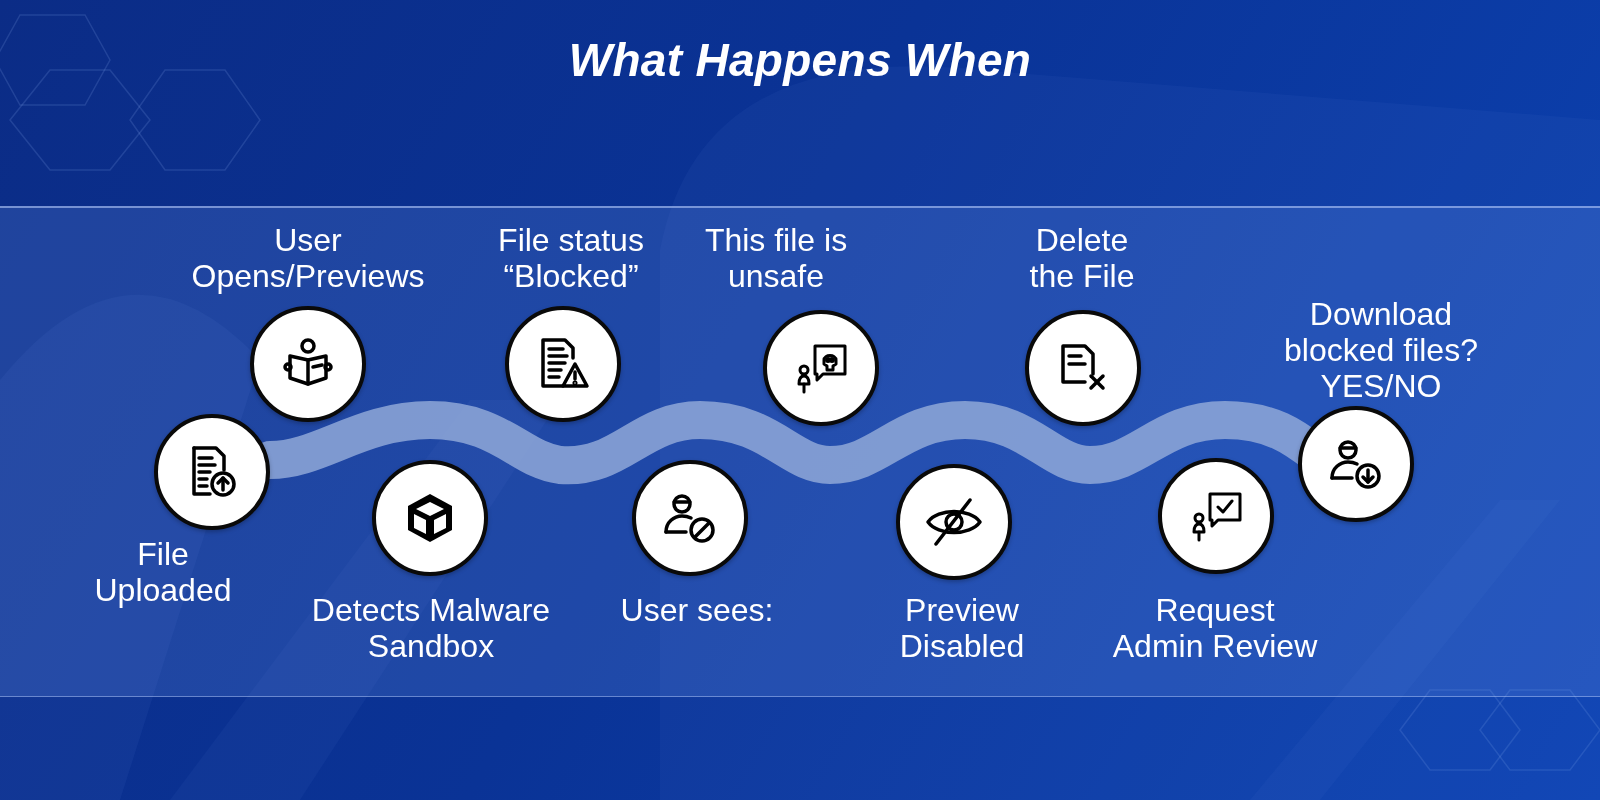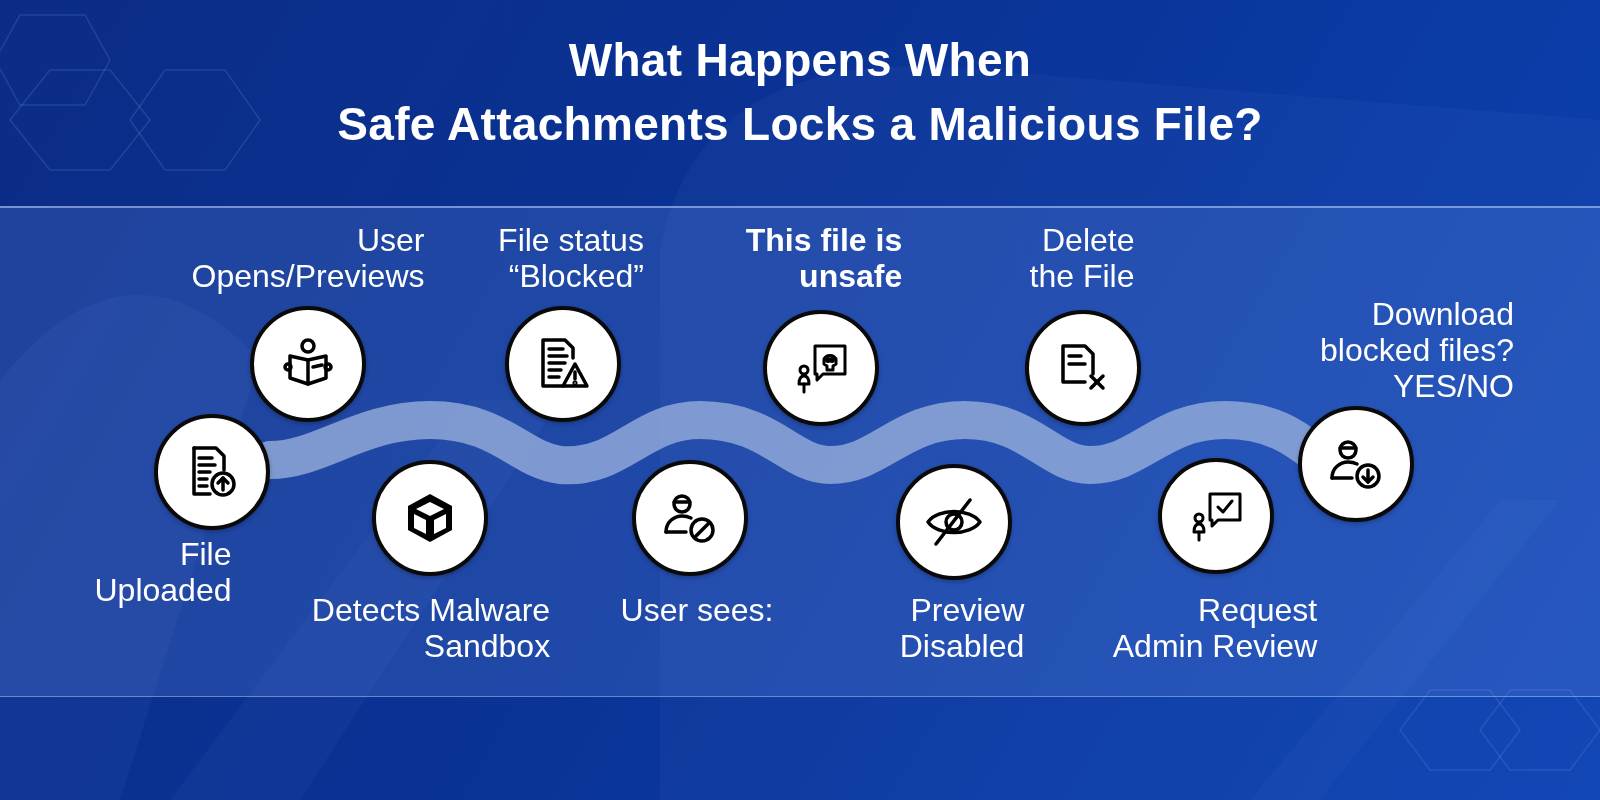--- a/index.html
+++ b/index.html
@@ -7,38 +7,39 @@
     width:1600px; height:800px; overflow:hidden; position:relative;
     font-family:"Liberation Sans", "DejaVu Sans", sans-serif;
     background: linear-gradient(120deg, #0b2c86 0%, #0a3396 45%, #0c43b3 100%);
     color:#fff;
   }
   .bg-deco { position:absolute; inset:0; pointer-events:none; }
   .title {
     position:absolute; left:0; right:0; top:28px; text-align:center;
     font-weight:700; font-size:46px; line-height:64px; letter-spacing:0.3px;
     color:#ffffff;
+    font-style:italic;
   }
   .title div { white-space:nowrap; }
   .band {
     position:absolute; left:0; right:0; top:206px; height:488px;
     background: rgba(110,150,230,0.22);
     border-top:2px solid rgba(190,210,255,0.55);
     border-bottom:1px solid rgba(190,210,255,0.45);
   }
   .wave { position:absolute; left:0; top:0; width:1600px; height:800px; pointer-events:none; }
   .node {
     position:absolute; width:116px; height:116px; border-radius:50%;
     background:#ffffff; border:4px solid #0a0a0a; box-sizing:border-box;
     display:flex; align-items:center; justify-content:center;
     box-shadow: 0 2px 4px rgba(0,0,0,0.25);
   }
   .node svg { width:60px; height:60px; }
   .label {
-    position:absolute; text-align:right; font-size:32px; line-height:36px;
+    position:absolute; text-align:center; font-size:32px; line-height:36px;
     font-weight:400; color:#ffffff; white-space:nowrap; transform:translateX(-50%);
   }
   .label div { white-space:nowrap; }
 </style>
 </head>
 <body>
 
 <svg class="bg-deco" viewBox="0 0 1600 800" width="1600" height="800">
   <g stroke="rgba(140,170,240,0.18)" stroke-width="1.5" fill="none">
     <polygon points="20,15 85,15 110,60 85,105 20,105 -5,60"></polygon>
@@ -48,21 +49,20 @@
     <polygon points="1510,690 1570,690 1600,730 1570,770 1510,770 1480,730"></polygon>
   </g>
   <path d="M660 800 L660 250 Q700 40 980 70 L1600 120 L1600 800 Z" fill="rgba(90,130,220,0.08)"></path>
   <path d="M0 800 L0 380 Q130 220 260 360 L120 800 Z" fill="rgba(120,160,240,0.07)"></path>
   <path d="M170 800 L470 400 L560 400 L300 800 Z" fill="rgba(120,160,240,0.06)"></path>
   <path d="M1250 800 L1500 500 L1560 500 L1320 800 Z" fill="rgba(120,160,240,0.05)"></path>
 </svg>
 
 <div class="title">
   <div>What Happens When</div>
-  <div>Safe Attachments Locks a Malicious File?</div>
 </div>
 
 <div class="band"></div>
 
 <svg class="wave" viewBox="0 0 1600 800" width="1600" height="800">
   <path d="M270 460 C320 460 360 420 430 420 C500 420 520 460 560 465 C620 470 640 420 700 420 C770 420 790 465 830 465 C880 465 900 420 965 420 C1030 420 1050 465 1090 465 C1140 465 1160 420 1225 420 C1290 420 1310 455 1340 470" fill="none" stroke="#8fa8d8" stroke-opacity="0.85" stroke-width="38" stroke-linecap="round"></path>
 </svg>
 
 <div class="node" style="left:154px;top:414px;">
   <svg viewBox="0 0 60 60" fill="none" stroke="#000" stroke-width="3.5" stroke-linejoin="round" stroke-linecap="round">
@@ -147,21 +147,21 @@
   <svg viewBox="0 0 60 60" fill="none" stroke="#000" stroke-width="3" stroke-linejoin="round" stroke-linecap="round">
     <circle cx="13" cy="32" r="4"></circle>
     <path d="M8 46 C8 40 10 38 13 38 C16 38 18 40 18 46 Z"></path>
     <line x1="13" y1="46" x2="13" y2="54"></line>
     <path d="M24 8 H54 V36 H32 L26 42 V36 H24 Z"></path>
     <path d="M33 22 C33 16 45 16 45 22 V26 L42 28 V32 H36 V28 L33 26 Z"></path>
     <circle cx="37" cy="22" r="1.5" fill="#000"></circle>
     <circle cx="41" cy="22" r="1.5" fill="#000"></circle>
   </svg>
 </div>
-<div class="label" style="left:824px;top:222px;font-weight:bold;">
+<div class="label" style="left:776px;top:222px;">
   <div>This file is</div>
   <div>unsafe</div>
 </div>
 
 <div class="node" style="left:896px;top:464px;">
   <svg viewBox="0 0 60 60" fill="none" stroke="#000" stroke-width="3.5" stroke-linejoin="round" stroke-linecap="round">
     <path d="M4 30 C14 16 46 16 56 30 C46 44 14 44 4 30 Z"></path>
     <circle cx="30" cy="30" r="8"></circle>
     <line x1="12" y1="52" x2="46" y2="8"></line>
   </svg>
@@ -203,17 +203,17 @@
   <svg viewBox="0 0 60 60" fill="none" stroke="#000" stroke-width="3.5" stroke-linejoin="round" stroke-linecap="round">
     <circle cx="22" cy="16" r="8"></circle>
     <line x1="14" y1="14" x2="30" y2="14"></line>
     <path d="M6 44 C6 34 14 28 22 28 C26 28 29 29 31 30"></path>
     <line x1="6" y1="44" x2="26" y2="44"></line>
     <circle cx="42" cy="42" r="11"></circle>
     <line x1="42" y1="36" x2="42" y2="48"></line>
     <polyline points="37,43 42,48 47,43"></polyline>
   </svg>
 </div>
-<div class="label" style="left:1381px;top:296px;margin-left:36px;">
+<div class="label" style="left:1381px;top:296px;">
   <div>Download</div>
   <div>blocked files?</div>
   <div>YES/NO</div>
 </div>
 
 </body></html>

